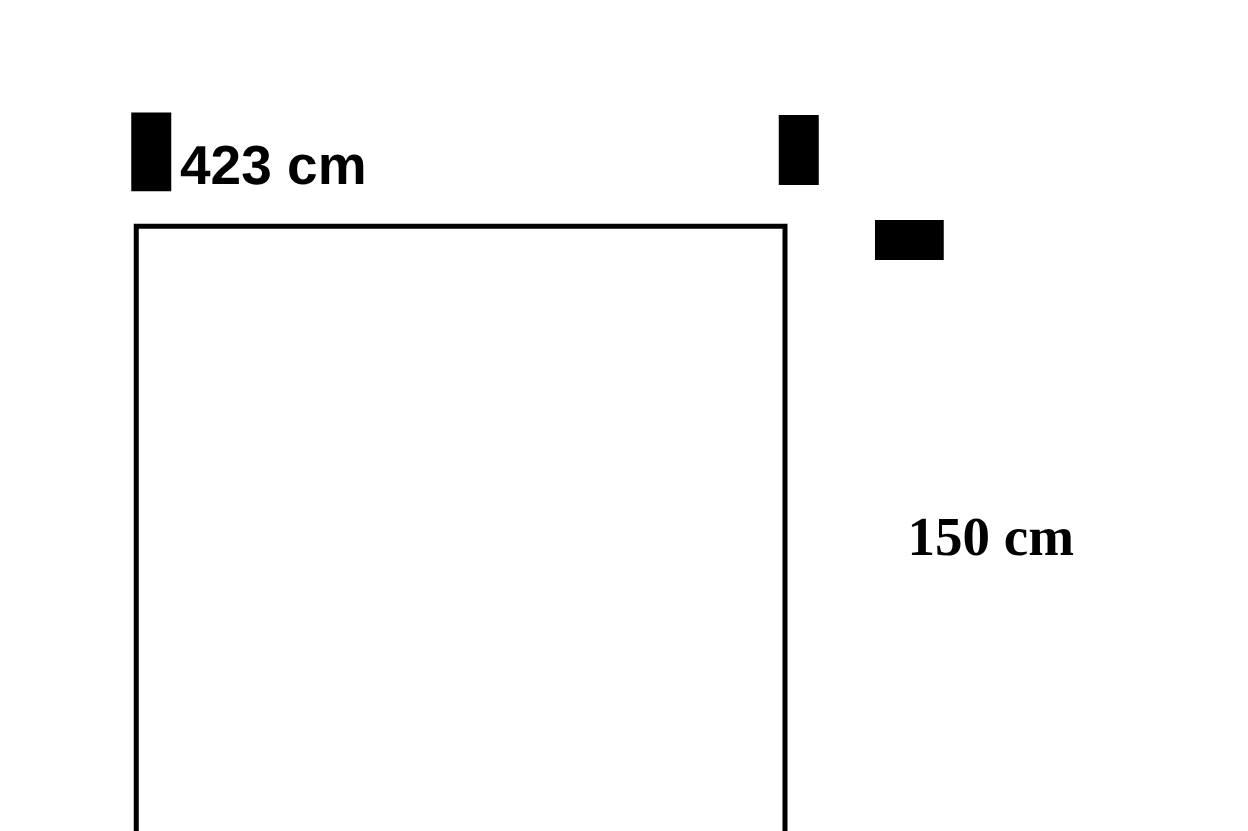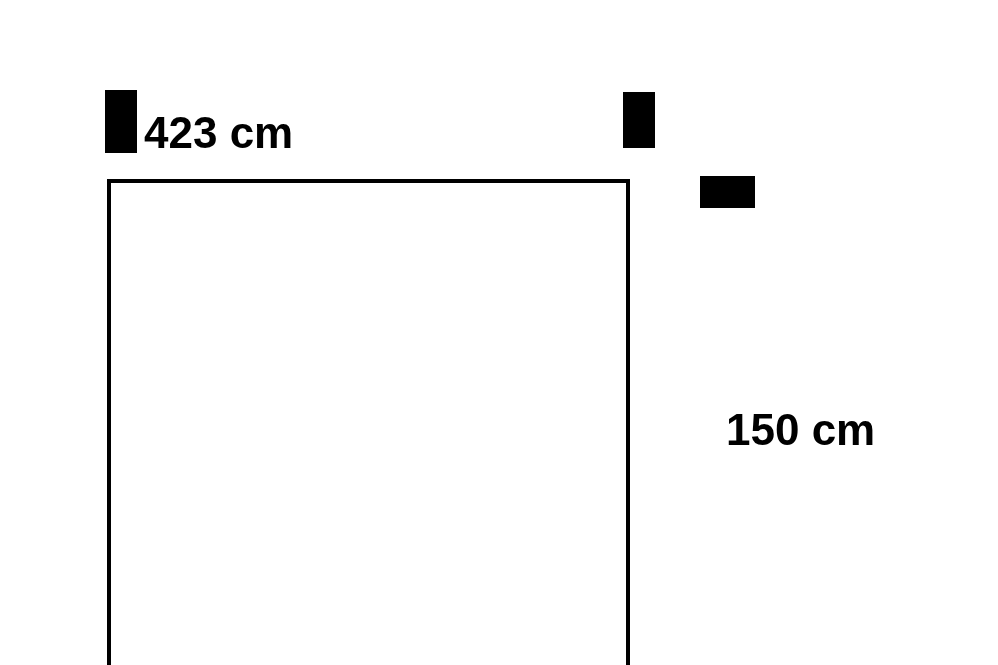--- a/index.html
+++ b/index.html
@@ -47,20 +47,21 @@
   }
   .label-width {
     left: 96px;
     top: 63px;
     font-size: 44px;
   }
   .label-height {
     left: 678px;
     top: 360px;
     font-size: 44px;
+    font-family: Liberation Serif, serif;
   }
   .label-height-note {
     left: 672px;
     top: 414px;
     font-size: 31px;
   }
 </style>
 </head>
 <body>
 

